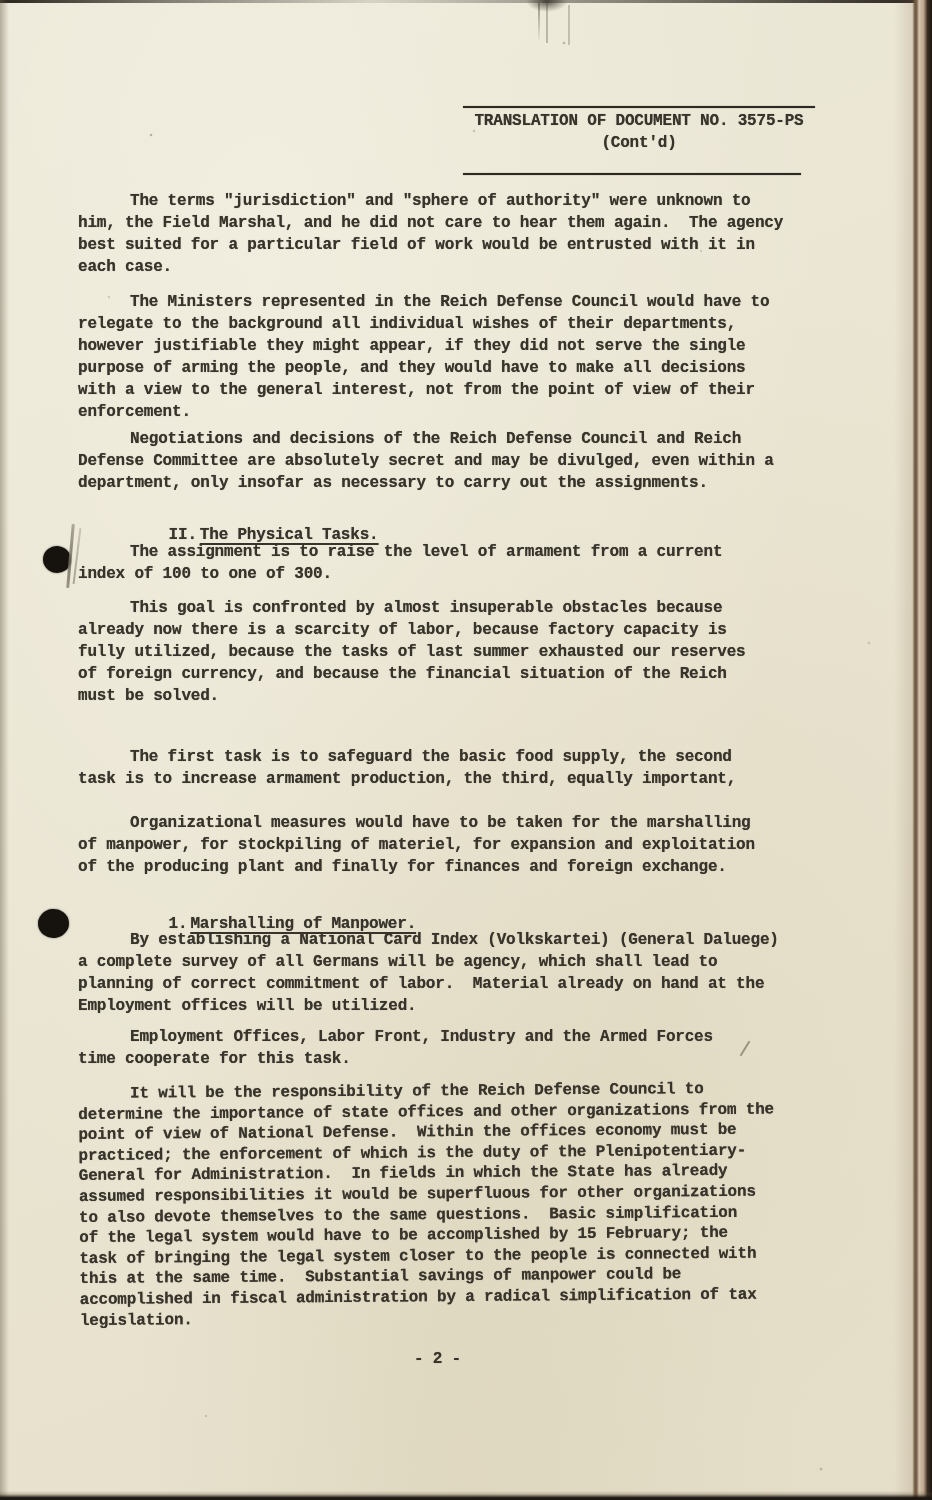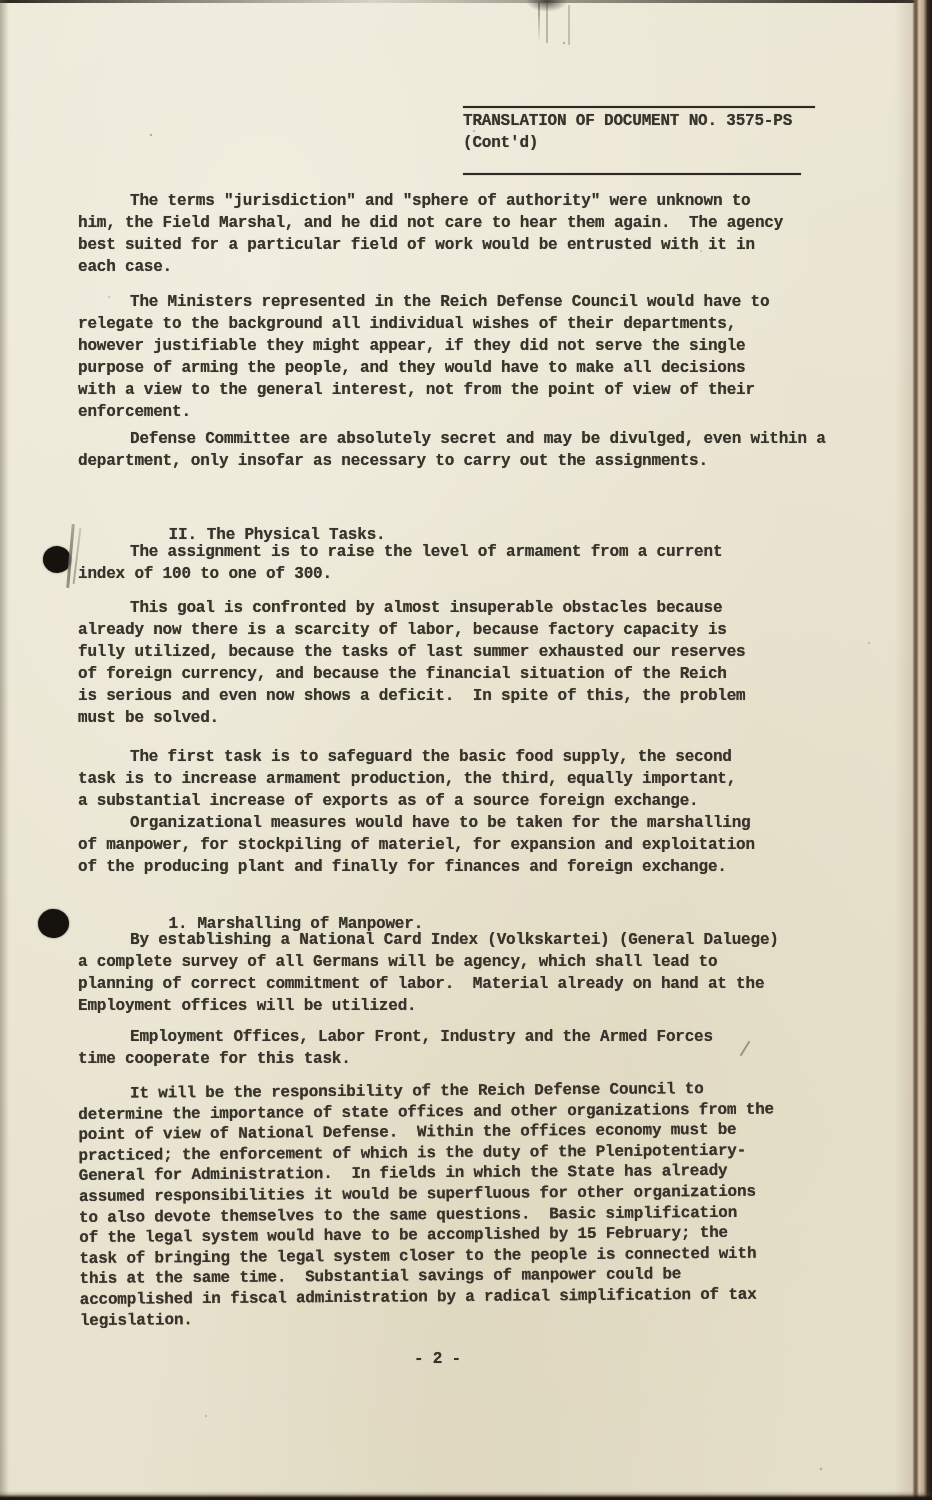--- a/index.html
+++ b/index.html
@@ -34,25 +34,25 @@
   
   .tw { font-size:16px; font-weight:bold; letter-spacing:-0.2px;
         text-shadow:0 0 .7px rgba(56,52,43,.75); }
   .para { position:absolute; left:78px; width:800px; line-height:22px; }
   .para .tline { white-space:pre; }
   .para .tline:first-child { padding-left:52px; }
   .para.tight { line-height:20.6px; }
   .skew { transform:rotate(-0.45deg); transform-origin:0 0; }
 
   .sec-heading { position:absolute; left:131px; line-height:22px; white-space:pre; }
-  .sec-heading .num { margin-right:10px; }
-  .sec-heading .u { text-decoration-thickness:1.6px; text-underline-offset:4px; }
+  .sec-heading .num { margin-right:3px; }
+  .sec-heading .u { text-decoration:underline; text-decoration-thickness:1.6px; text-underline-offset:4px; }
 
   
-  .doc-header { position:absolute; left:463px; top:106px; width:352px; }
+  .doc-header { position:absolute; left:463px; top:106px; width:352px; text-align:center; }
   .doc-header .rule { height:2px; background:#2e2a23; box-shadow:0 0 1px rgba(46,42,35,.8); }
   .doc-header .h1line { line-height:23px; margin-top:2px; white-space:pre; }
   .doc-header .h2line { line-height:20px; margin-bottom:20px; white-space:pre; }
   .doc-header .rule.bottom { width:338px; }
 
   .page-number { position:absolute; left:414px; top:1348px; line-height:22px; white-space:pre; }
 
   
   .punch { position:absolute; background:#16120e; border-radius:50%; box-shadow:0 0 2px rgba(22,18,14,.6); }
   .punch-1 { left:43px; top:546px; width:28px; height:27px; transform:rotate(8deg); }
@@ -93,44 +93,43 @@
     </div>
   <div class="para tw" style="top:291px">
       <div class="tline">The Ministers represented in the Reich Defense Council would have to</div>
       <div class="tline">relegate to the background all individual wishes of their departments,</div>
       <div class="tline">however justifiable they might appear, if they did not serve the single</div>
       <div class="tline">purpose of arming the people, and they would have to make all decisions</div>
       <div class="tline">with a view to the general interest, not from the point of view of their</div>
       <div class="tline">enforcement.</div>
     </div>
   <div class="para tw" style="top:428px">
+      <div class="tline">Negotiations and decisions of the Reich Defense Council and Reich</div>
       <div class="tline">Defense Committee are absolutely secret and may be divulged, even within a</div>
       <div class="tline">department, only insofar as necessary to carry out the assignments.</div>
     </div>
 
   <div class="sec-heading tw" style="top:502px">
     <span class="num">II.</span><span class="u">The Physical Tasks.</span>
   </div>
 
   <div class="para tw" style="top:541px">
       <div class="tline">The assignment is to raise the level of armament from a current</div>
       <div class="tline">index of 100 to one of 300.</div>
     </div>
   <div class="para tw" style="top:597px">
       <div class="tline">This goal is confronted by almost insuperable obstacles because</div>
       <div class="tline">already now there is a scarcity of labor, because factory capacity is</div>
       <div class="tline">fully utilized, because the tasks of last summer exhausted our reserves</div>
       <div class="tline">of foreign currency, and because the financial situation of the Reich</div>
-      <div class="tline">is serious and even now shows a deficit.  In spite of this, the problem</div>
       <div class="tline">must be solved.</div>
     </div>
   <div class="para tw" style="top:746px">
       <div class="tline">The first task is to safeguard the basic food supply, the second</div>
       <div class="tline">task is to increase armament production, the third, equally important,</div>
-      <div class="tline">a substantial increase of exports as of a source foreign exchange.</div>
     </div>
   <div class="para tw" style="top:812px">
       <div class="tline">Organizational measures would have to be taken for the marshalling</div>
       <div class="tline">of manpower, for stockpiling of materiel, for expansion and exploitation</div>
       <div class="tline">of the producing plant and finally for finances and foreign exchange.</div>
     </div>
 
   <div class="sec-heading tw" style="top:891px">
     <span class="num">1.</span><span class="u">Marshalling of Manpower.</span>
   </div>

